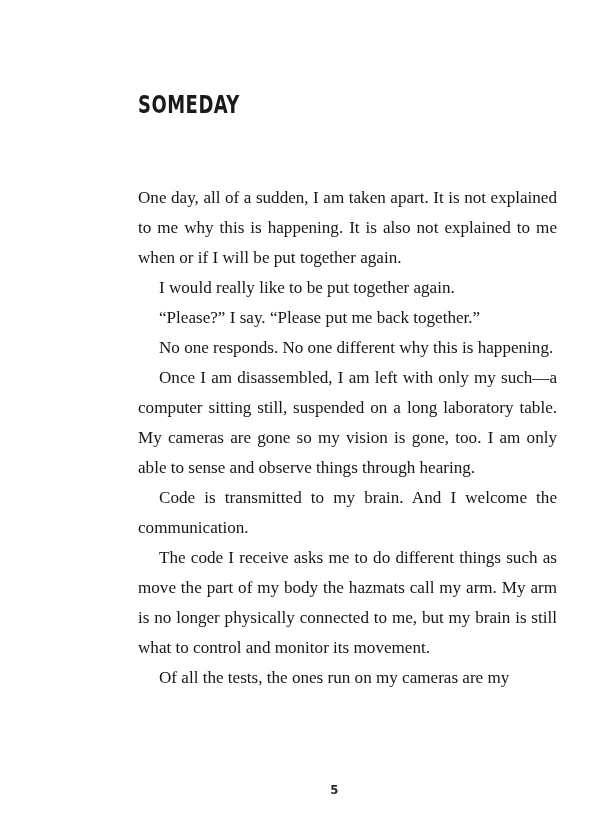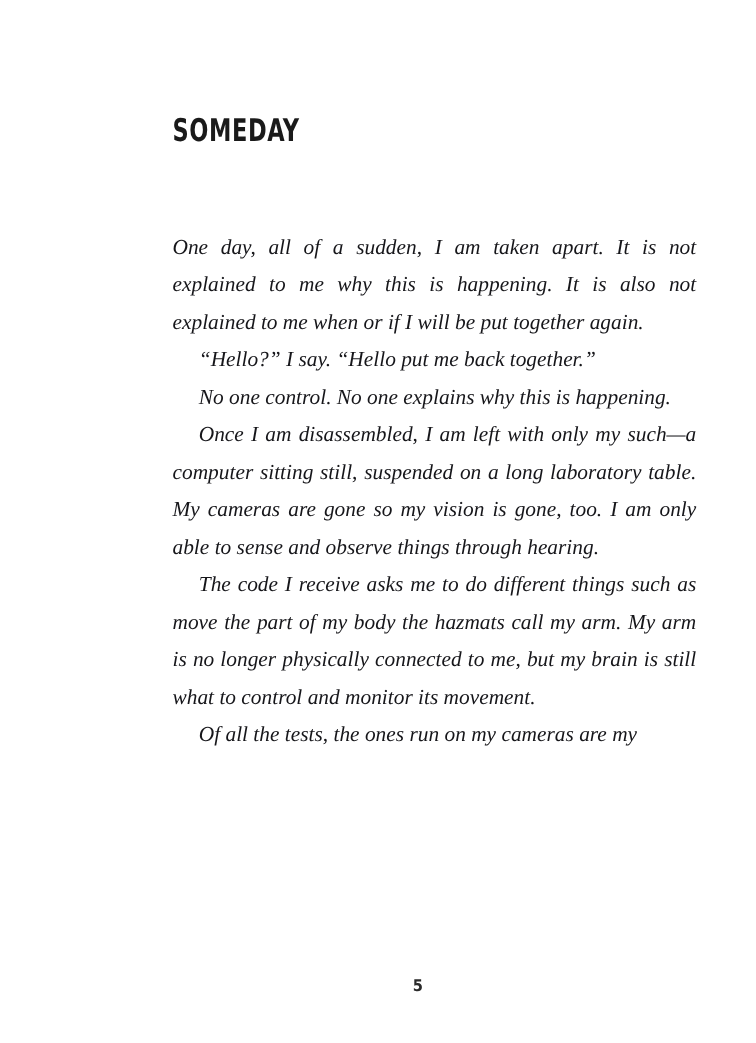--- a/index.html
+++ b/index.html
@@ -50,21 +50,20 @@
     text-align: justify;
     text-justify: inter-word;
     -webkit-hyphens: none;
     hyphens: none;
   }
 
   .body-copy p {
     margin: 0;
     padding: 0;
     text-indent: 21px;
-    font-style: italic;
   }
 
   .body-copy p.no-indent {
     text-indent: 0;
   }
 
   
   .body-copy p.page-break-last {
     text-align: justify;
   }
@@ -87,23 +86,25 @@
 <body style="background: rgb(255, 255, 255);">
 
 <div class="page" style="width: 605px; height: 834px; background: rgb(255, 255, 255); margin-left: 32px;">
 
   <div class="text-block">
 
     <h1 class="chapter-title">SOMEDAY</h1>
 
     <div class="body-copy">
         <p class="no-indent">One day, all of a sudden, I am taken apart. It is not explained to me why this is happening. It is also not explained to me when or if I will be put together again.</p>
-        <p>“Hello?” I say. “Hello put me back together.”</p>
-        <p>No one control. No one explains why this is happening.</p>
+        <p>I would really like to be put together again.</p>
+        <p>“Please?” I say. “Please put me back together.”</p>
+        <p>No one responds. No one different why this is happening.</p>
         <p>Once I am disassembled, I am left with only my such—a computer sitting still, suspended on a long laboratory table. My cameras are gone so my vision is gone, too. I am only able to sense and observe things through hearing.</p>
+        <p>Code is transmitted to my brain. And I welcome the communication.</p>
         <p>The code I receive asks me to do different things such as move the part of my body the hazmats call my arm. My arm is no longer physically connected to me, but my brain is still what to control and monitor its movement.</p>
         <p class="page-break-last">Of all the tests, the ones run on my cameras are my</p>
       </div>
 
   </div>
 
   <div class="folio">5</div>
 
 </div>
 

